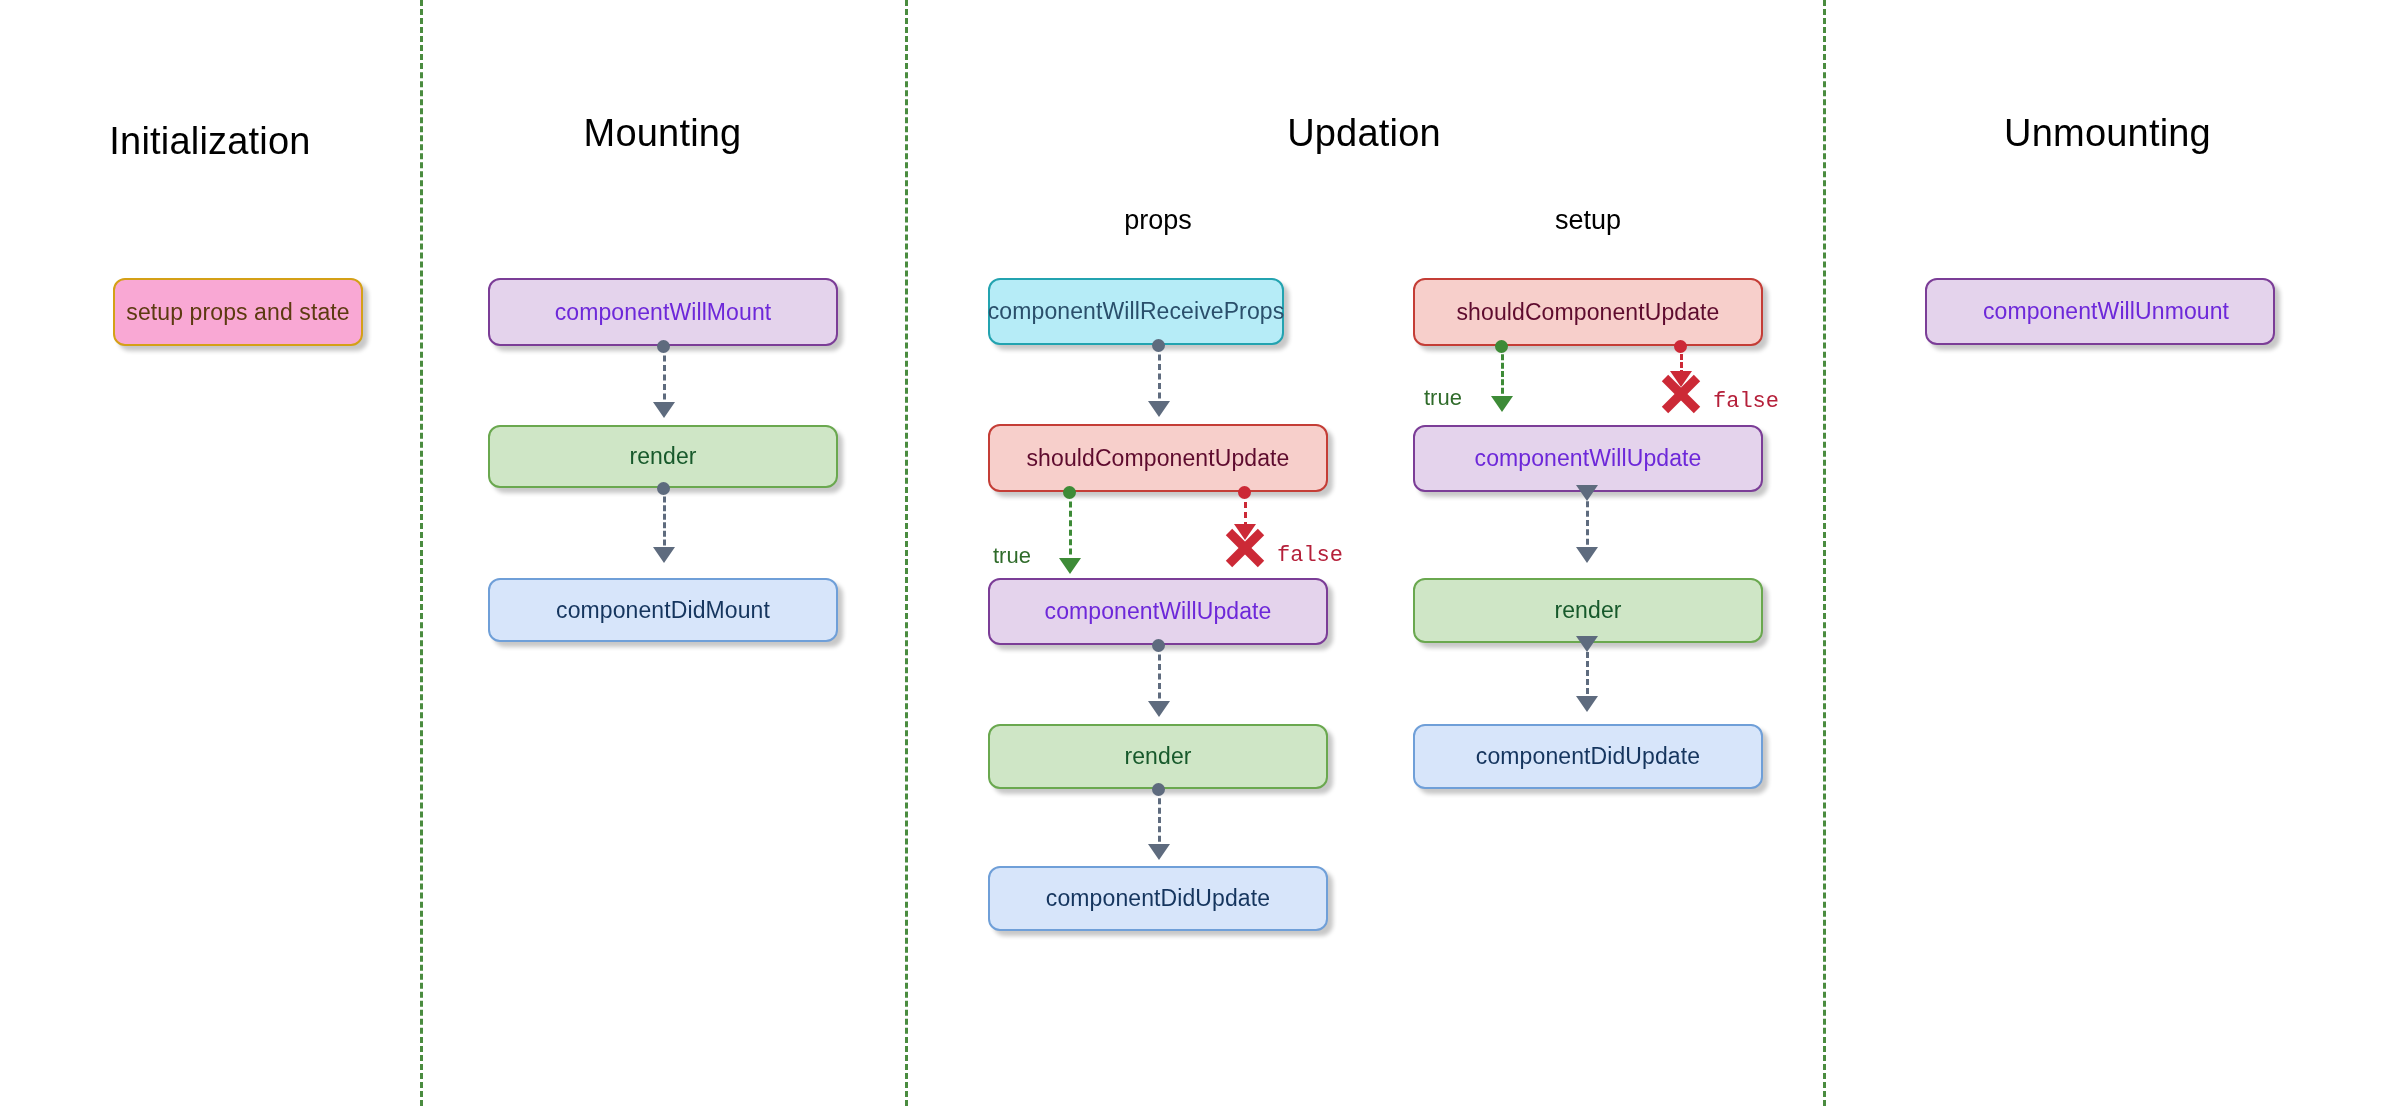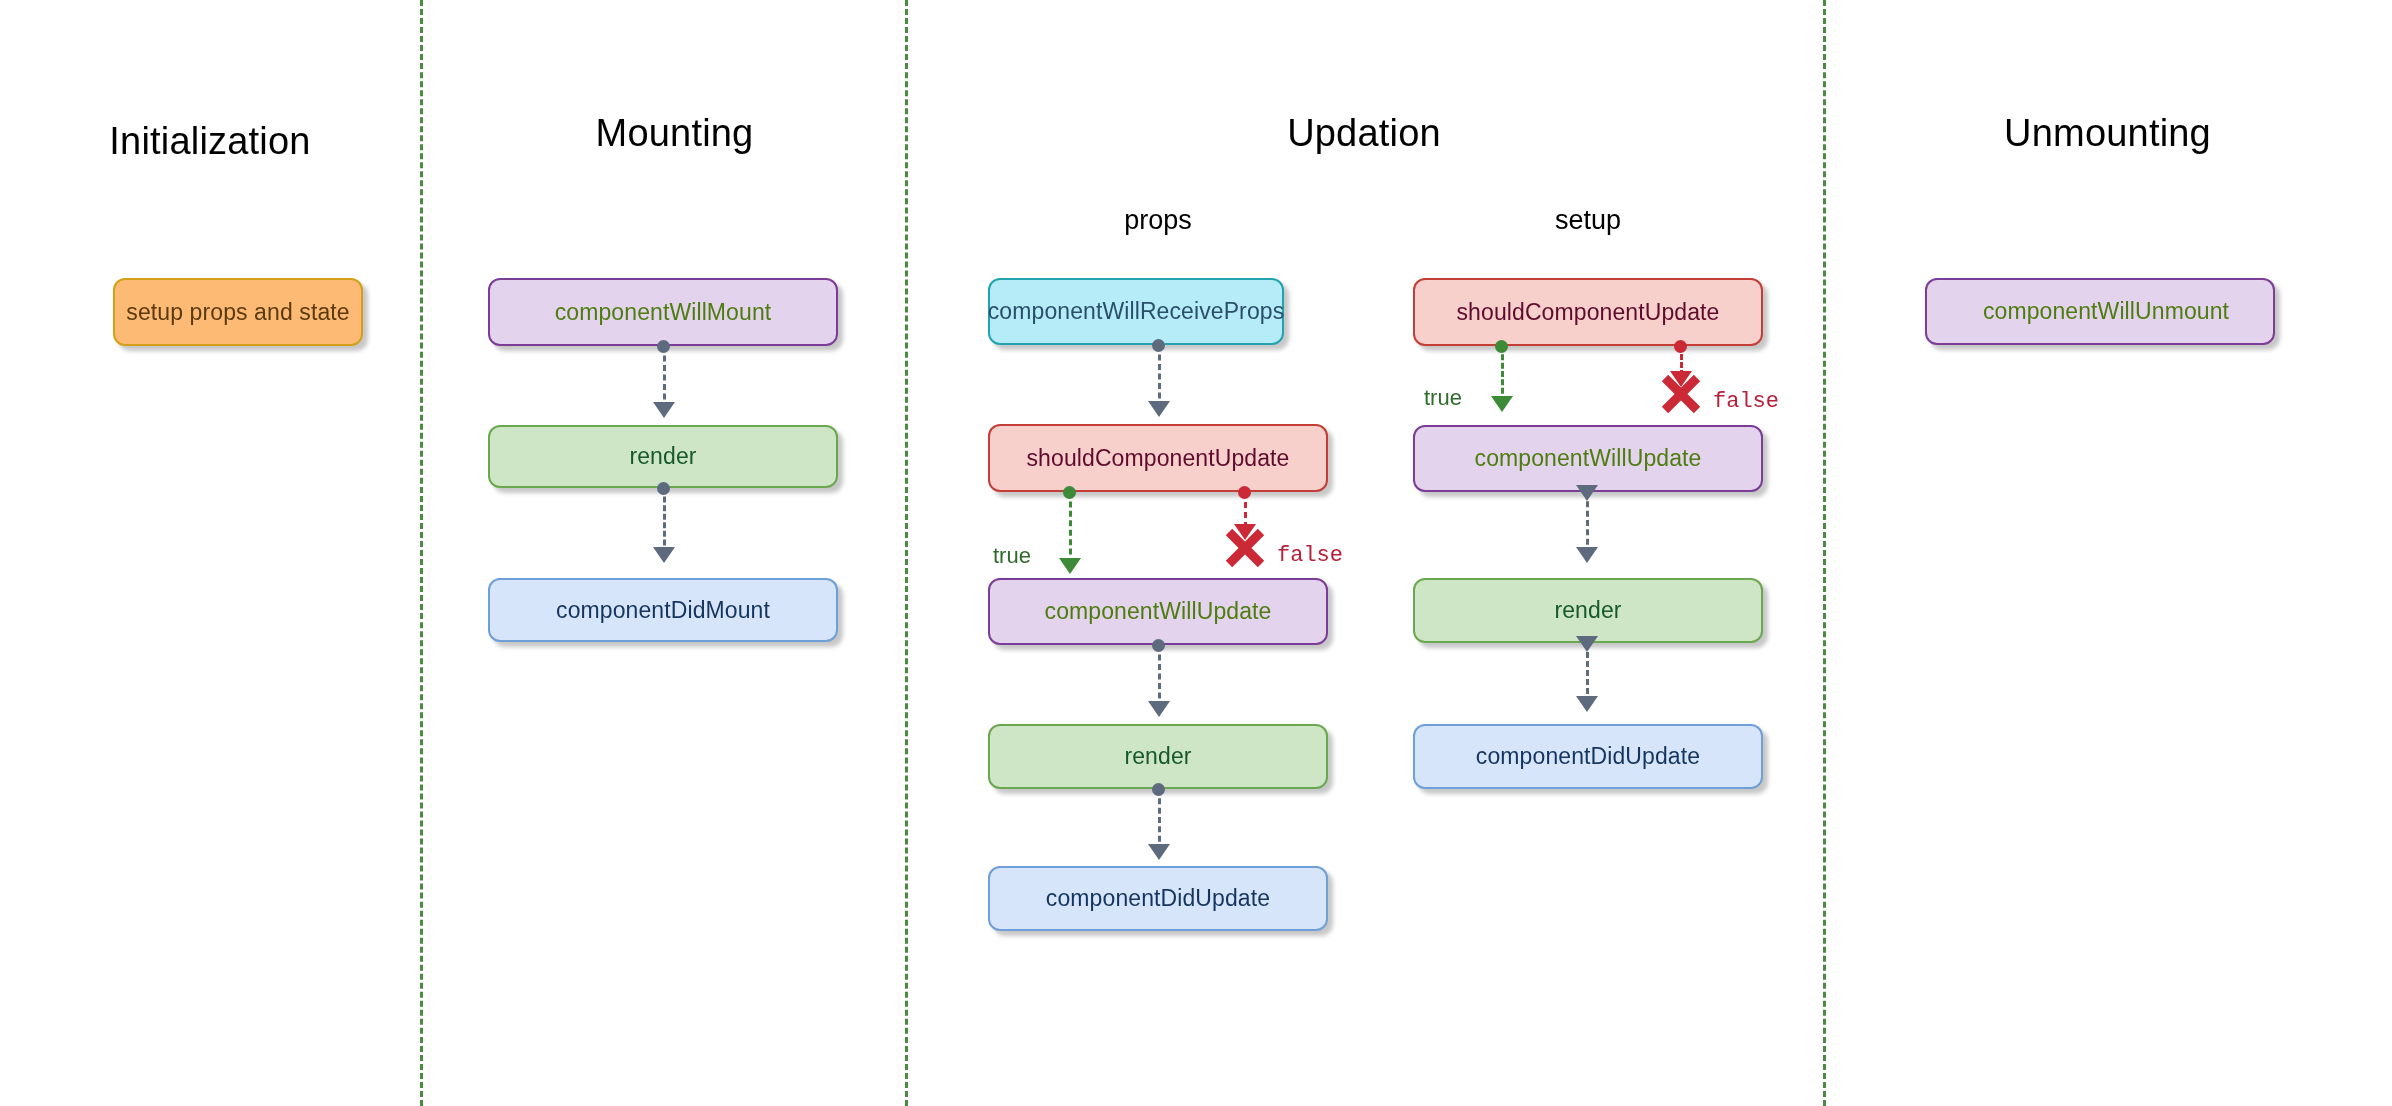--- a/index.html
+++ b/index.html
@@ -51,26 +51,26 @@
     display: flex;
     align-items: center;
     justify-content: center;
     font-size: 23px;
     font-weight: 400;
     letter-spacing: 0.1px;
     box-shadow: 5px 5px 4px rgba(0,0,0,0.22);
     border-width: 2px;
     border-style: solid;
   }
-  .node-purple { background: #e4d3ec; border-color: #7b3d97; color: #4d7c0f; }
+  .node-purple { background: #e4d3ec; border-color: #7b3d97; color: #6d28d9; }
   .node-green  { background: #cfe6c6; border-color: #6aa84f; color: #17592b; }
   .node-blue   { background: #d7e5fa; border-color: #6f9fd8; color: #15355e; }
   .node-cyan   { background: #b6ecf7; border-color: #23a3b0; color: #2a4f6b; }
   .node-red    { background: #f7cfcb; border-color: #c43d36; color: #5e0b2e; }
-  .node-orange { background: #fdba74; border-color: #d4a017; color: #5c3a10; }
+  .node-orange { background: #f9a8d4; border-color: #d4a017; color: #5c3a10; }
 
   
   .dot {
     position: absolute;
     width: 13px;
     height: 13px;
     border-radius: 50%;
   }
   .dot-gray  { background: #5e6b7e; }
   .dot-green { background: #3d8b37; }
@@ -116,21 +116,21 @@
   }
 </style>
 </head>
 <body>
 
 <div class="separator" style="left:420px;"></div>
 <div class="separator" style="left:905px;"></div>
 <div class="separator" style="left:1823px;"></div>
 
 <div class="col-title" style="left:0px;   top:112px; width:420px;margin-top:8px;">Initialization</div>
-<div class="col-title" style="left:432px; top:112px; width:485px;">Mounting</div>
+<div class="col-title" style="left:420px; top:112px; width:485px;">Mounting</div>
 <div class="col-title" style="left:905px; top:112px; width:918px;">Updation</div>
 <div class="col-title" style="left:1823px;top:112px; width:569px;">Unmounting</div>
 
 <div class="sub-title" style="left:988px;  top:205px; width:340px;">props</div>
 <div class="sub-title" style="left:1413px; top:205px; width:350px;">setup</div>
 
 <div class="node node-orange" style="left:113px; top:278px; width:250px; height:68px;">
   <span>setup props and state</span>
 </div>
 

